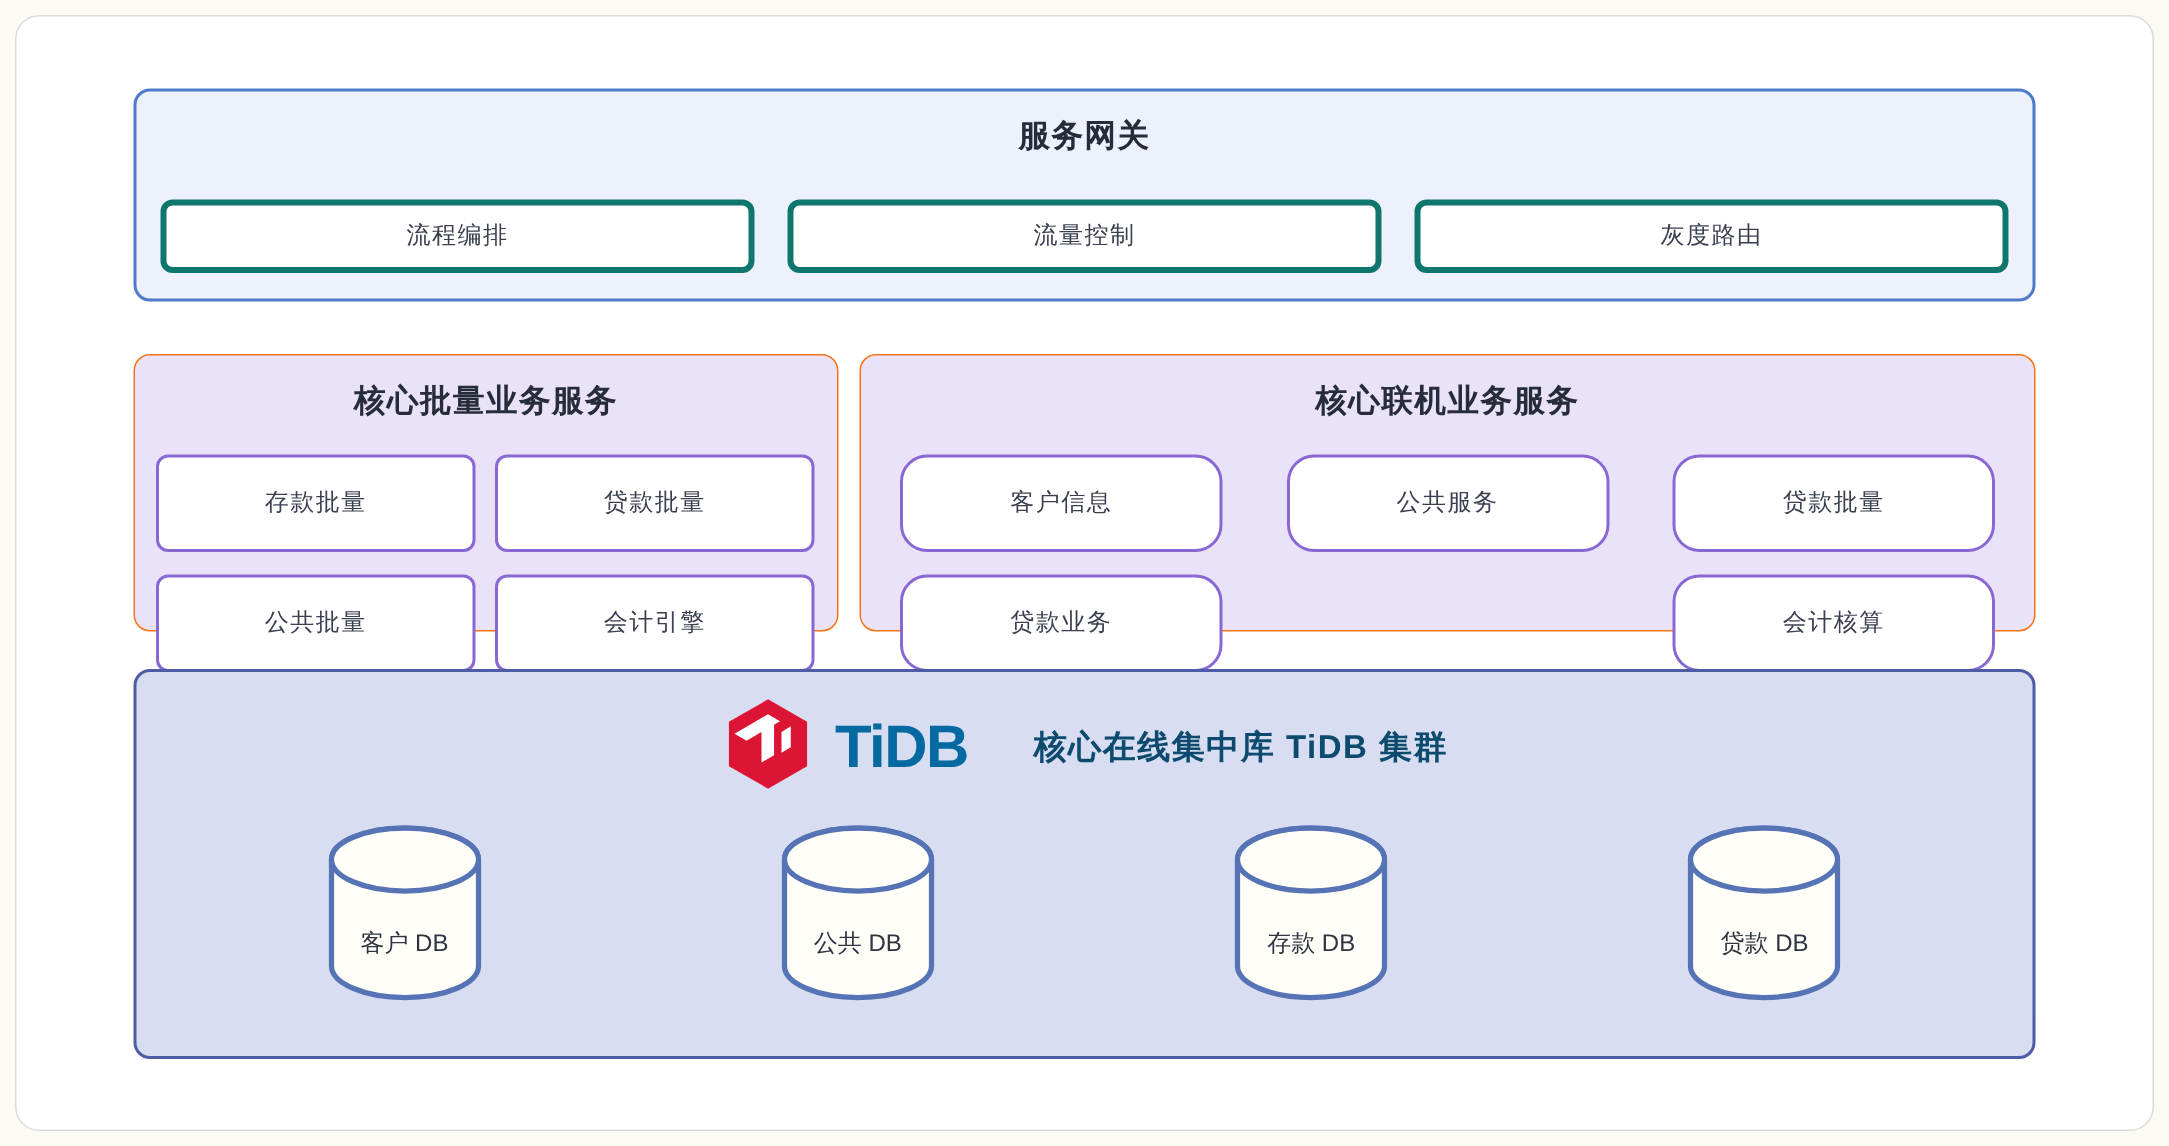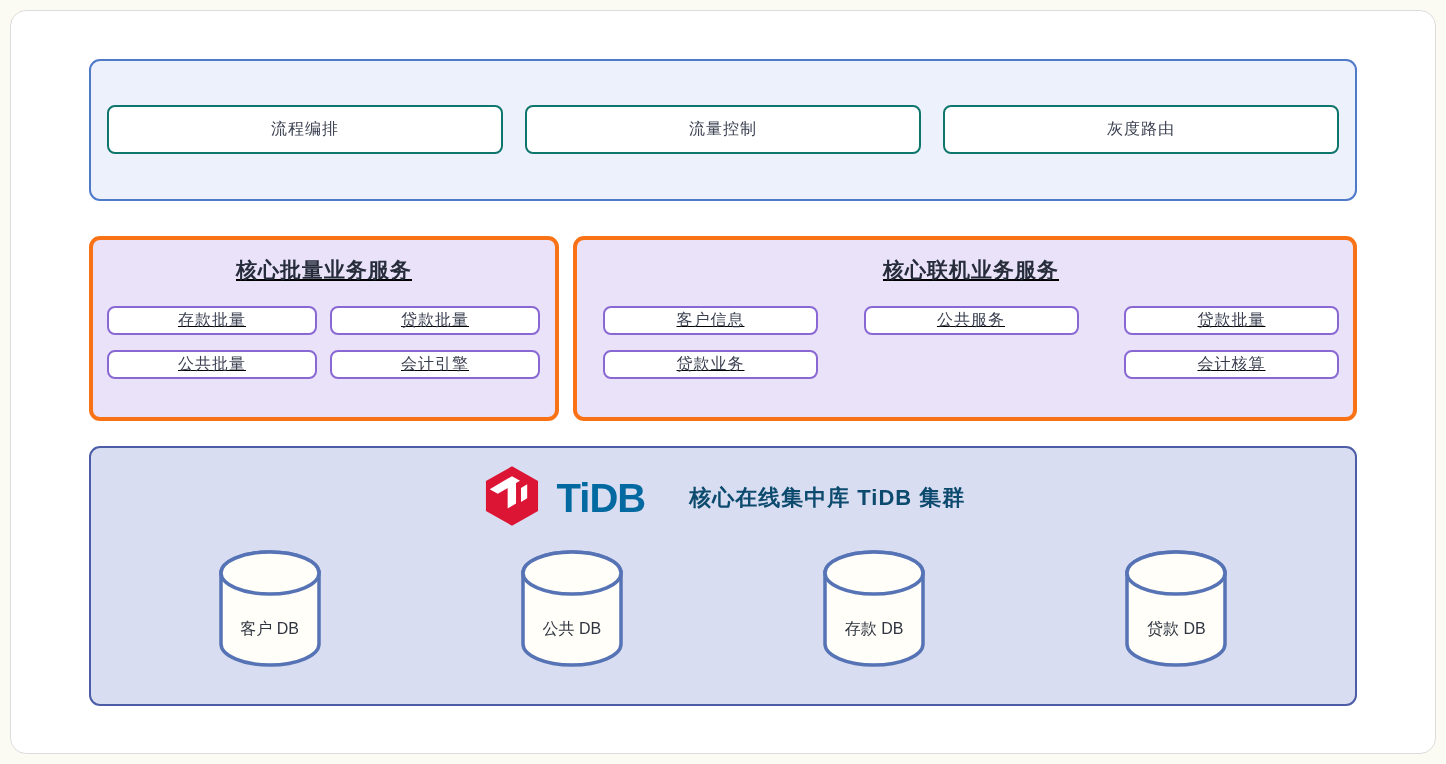--- a/index.html
+++ b/index.html
@@ -45,53 +45,52 @@
     padding: 15px 16px 0 16px;
   }
   .gateway .boxes {
     display: flex;
     gap: 22px;
     margin-top: 29px;
   }
   .gateway .service-box {
     flex: 1;
     height: 49px;
-    border: 2px solid #0f766e;
+    border: 4px solid #0f766e;
   }
   
   .mid-row {
     display: flex;
     gap: 14px;
     margin-top: 35px;
     height: 185px;
   }
   .purple {
     background: #e9e2f9;
-    border: 4px solid #f97316;
+    border: 1px solid #f97316;
     padding: 16px 14px 0 14px;
-    text-decoration: underline;
-  }
-  .purple .service-box { border: 2px solid #8a68d4; height: 29px; }
+  }
+  .purple .service-box { border: 2px solid #8a68d4; height: 65px; }
   .batch-panel { width: 470px; }
   .batch-panel .boxes {
     display: flex;
     flex-wrap: wrap;
     gap: 15px 13px;
     margin-top: 22px;
   }
   .batch-panel .service-box { width: calc(50% - 7px); }
-  .online-panel { flex: 1; padding-left: 26px; padding-right: 14px; }
+  .online-panel { flex: 1; padding-left: 26px; padding-right: 26px; }
   .online-panel .boxes {
     display: flex;
     flex-wrap: wrap;
     justify-content: space-between;
     margin-top: 22px;
     row-gap: 15px;
   }
-  .online-panel .service-box { width: 215px; }
+  .online-panel .service-box { width: 215px; border-radius: 18px; }
   
   .tidb-panel {
     margin-top: 25px;
     height: 260px;
     background: #d8ddf1;
     border: 2px solid #4d5ca6;
     padding-top: 18px;
   }
   .tidb-header {
     display: flex;
@@ -134,20 +133,21 @@
     font-size: 16px;
     color: #2f3540;
   }
 </style>
 </head>
 <body>
 
 <div class="card">
 
   <section class="panel gateway">
+    <div class="panel-title">服务网关</div>
     <div class="boxes">
       <div class="service-box">流程编排</div>
       <div class="service-box">流量控制</div>
       <div class="service-box">灰度路由</div>
     </div>
   </section>
 
   <div class="mid-row">
     <section class="panel purple batch-panel">
       <div class="panel-title">核心批量业务服务</div>

